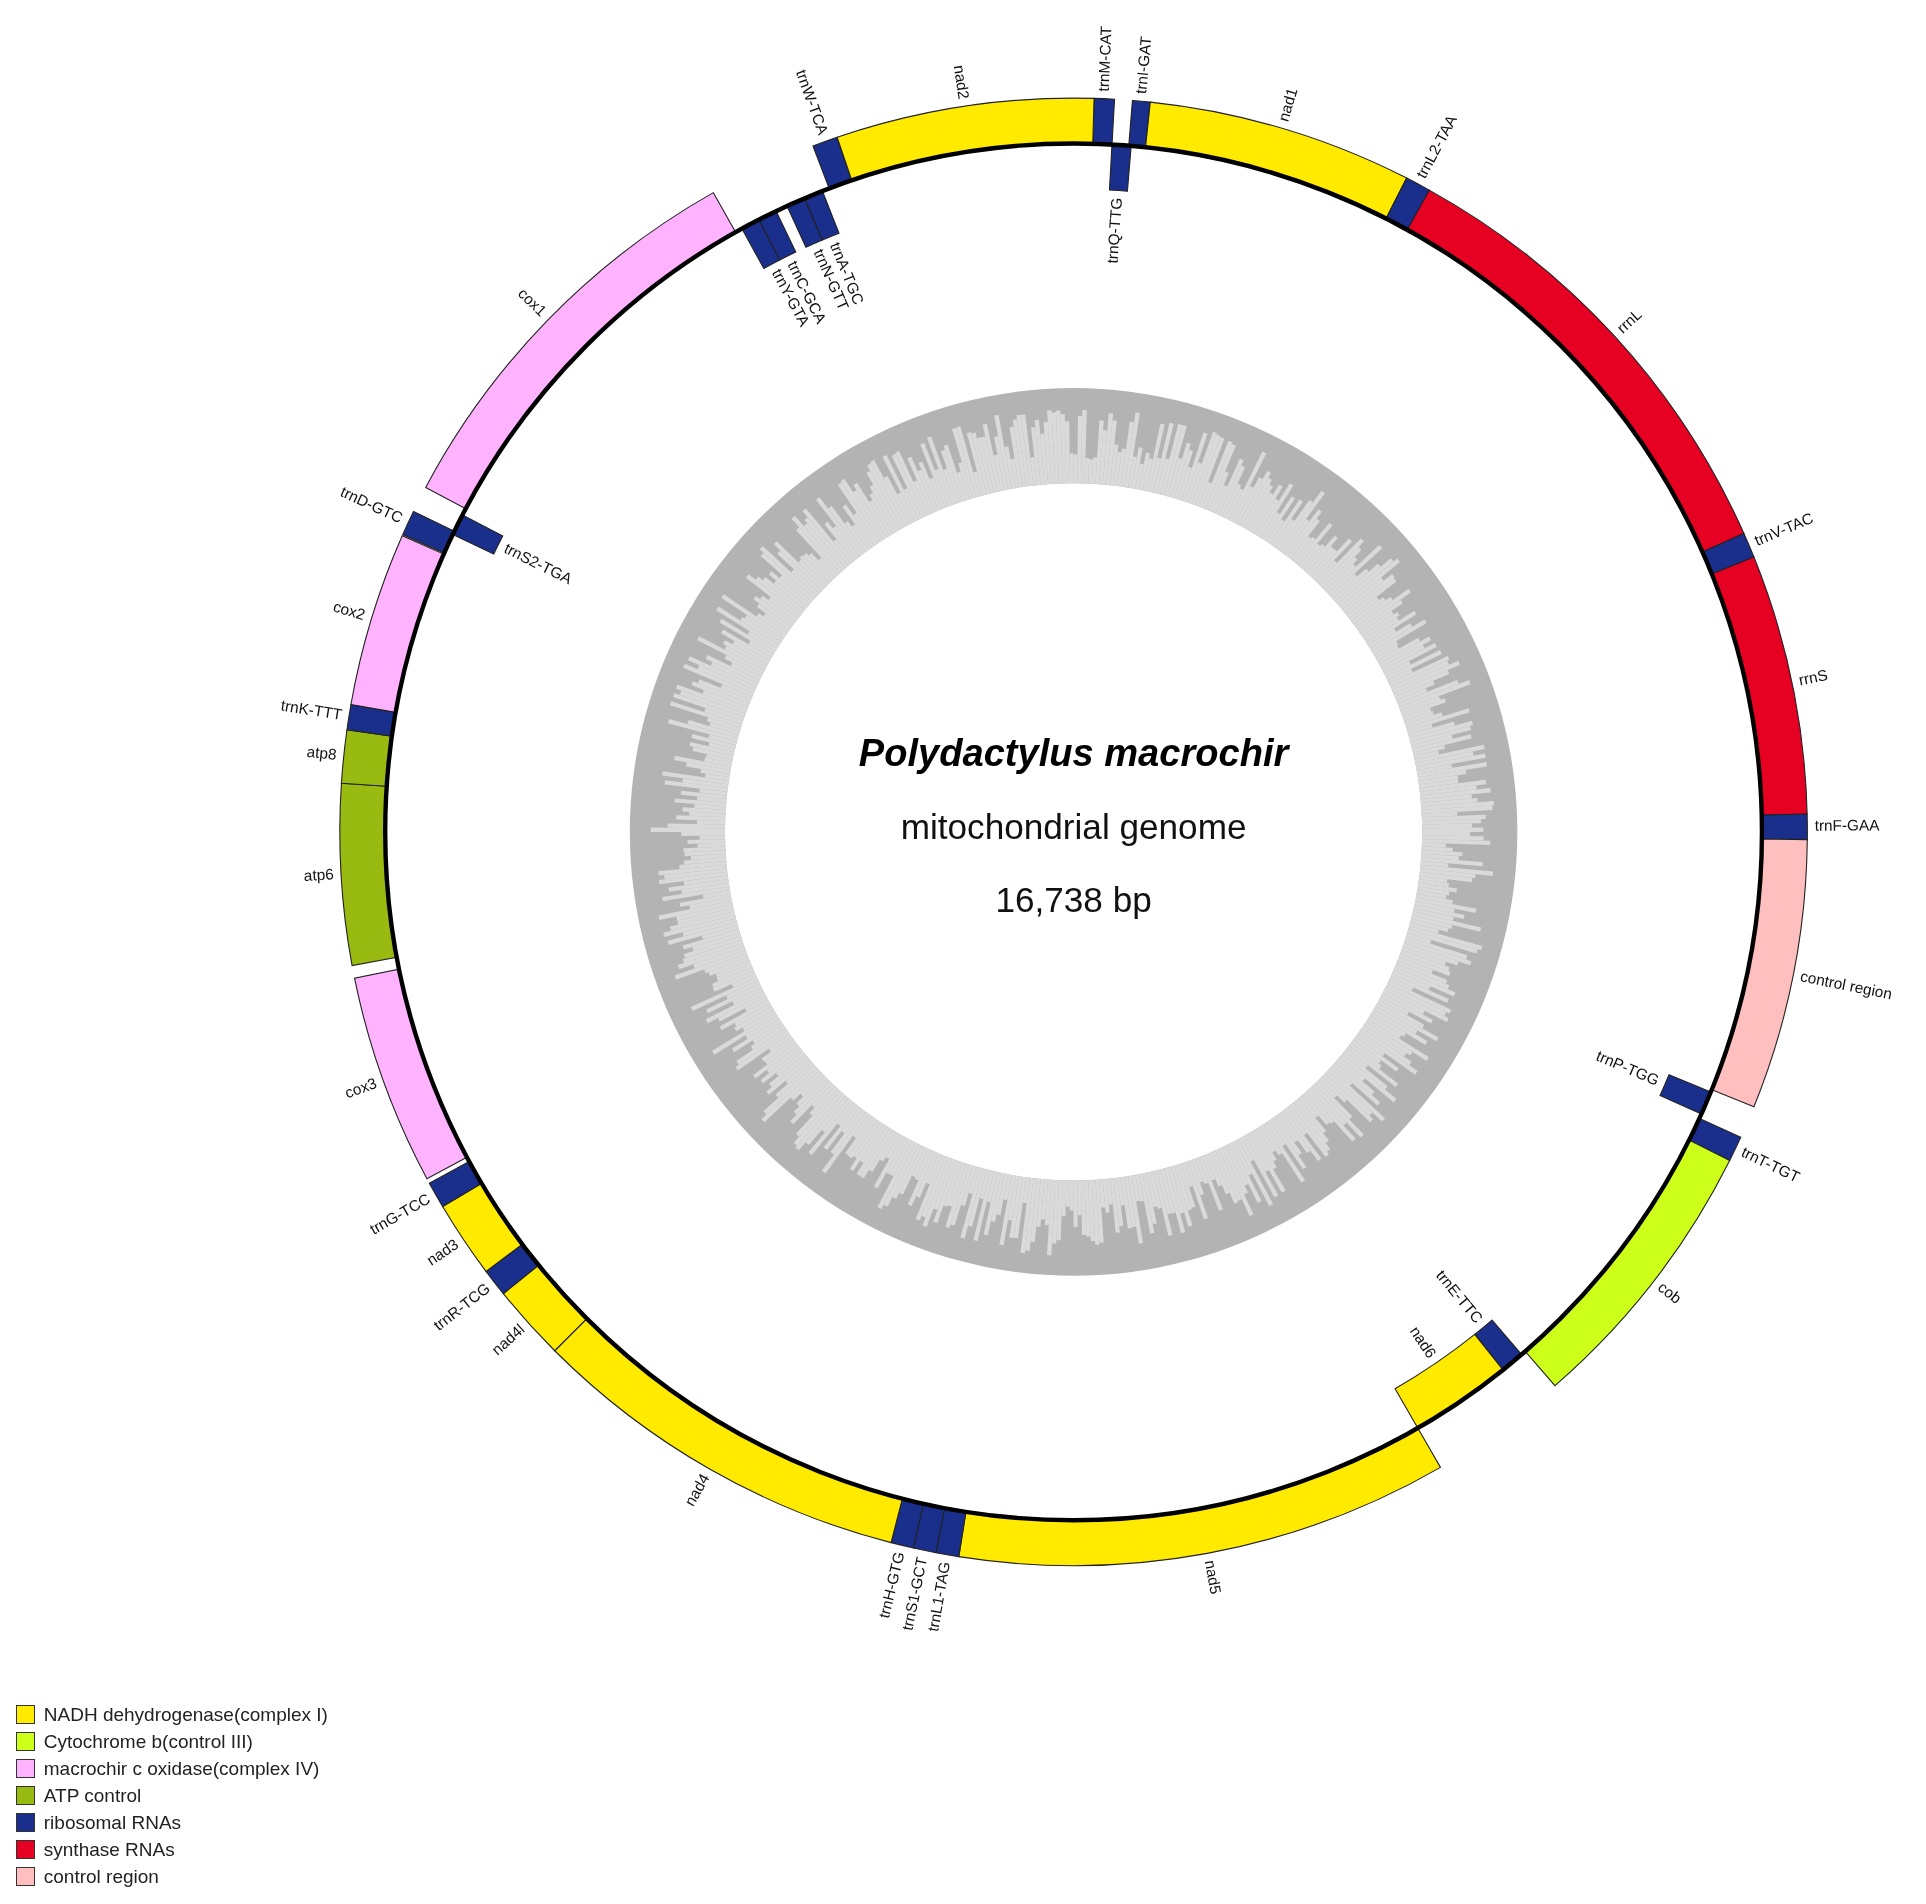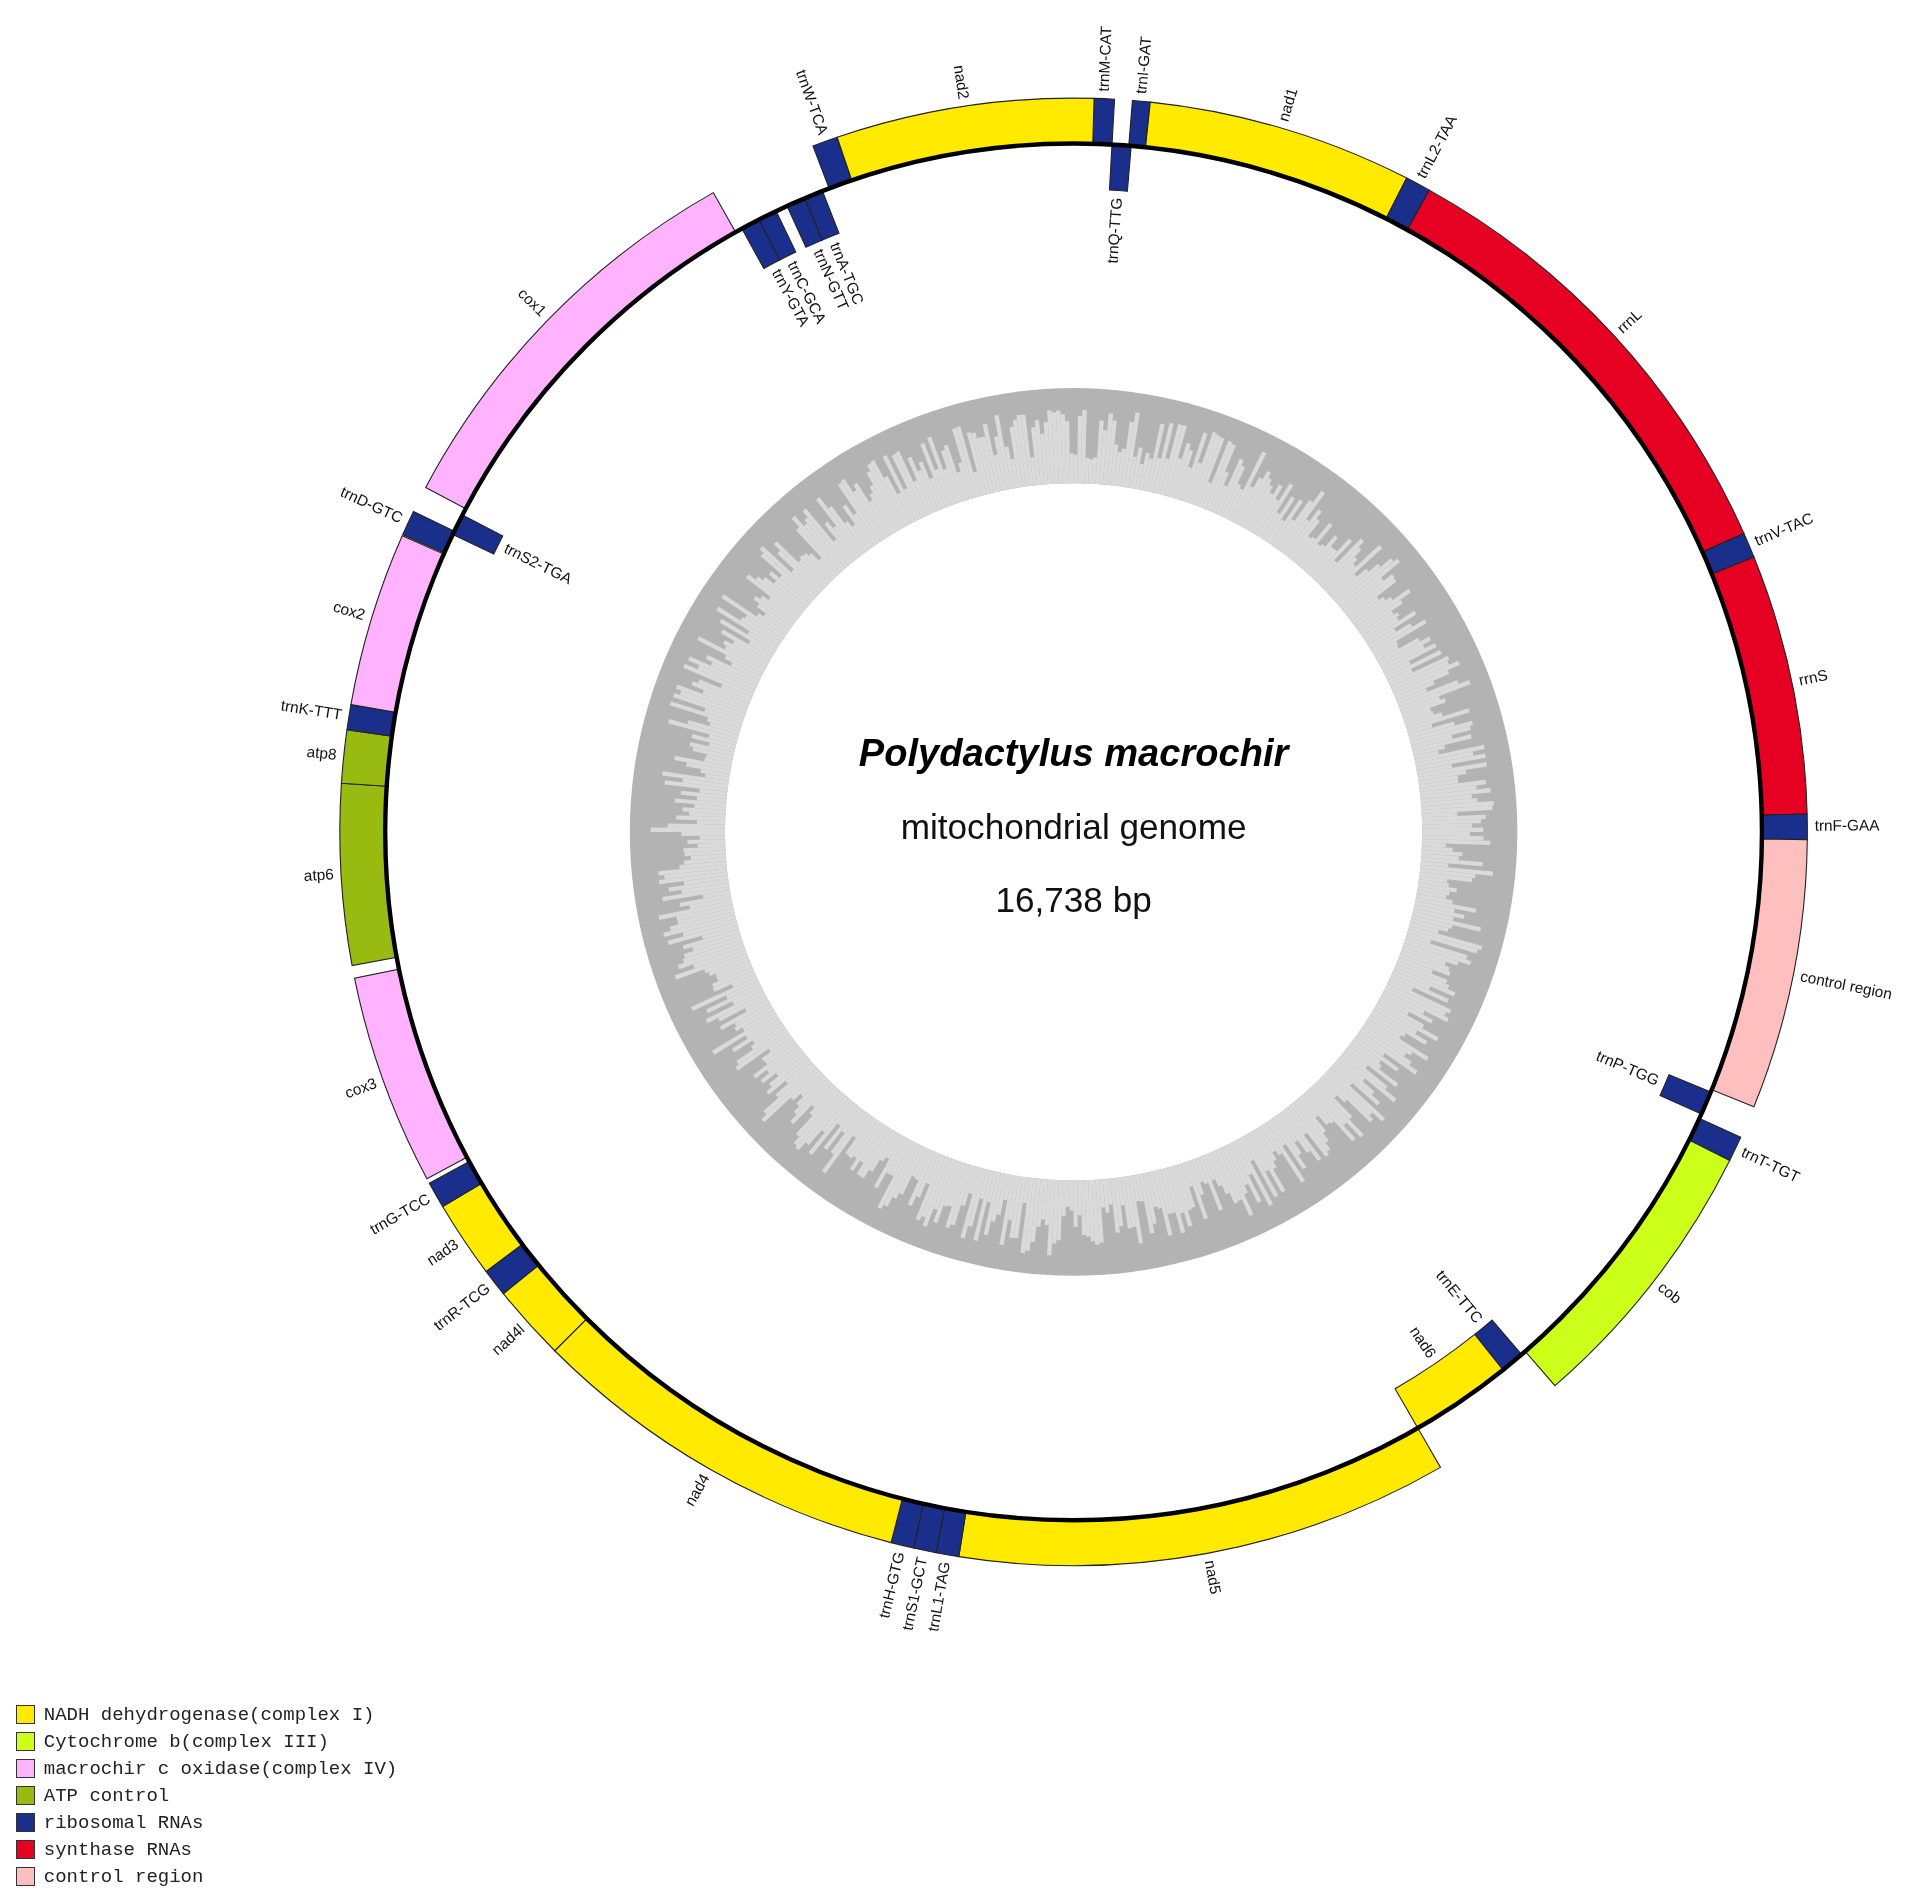--- a/index.html
+++ b/index.html
@@ -5,21 +5,21 @@
   html, body { margin:0; padding:0; background:#ffffff; }
   body { width:1926px; height:1904px; position:relative; overflow:hidden;
          font-family:"Liberation Sans", sans-serif; }
   #map { position:absolute; left:0; top:0; }
   .center-title { font-family:"Liberation Sans", sans-serif; font-weight:bold; font-style:italic; font-size:52px; fill:#000; }
   .center-sub { font-family:"Liberation Sans", sans-serif; font-size:48px; fill:#111; }
   .feat-label { font-family:"Liberation Sans", sans-serif; font-size:21px; fill:#111; }
   .legend { position:absolute; left:16px; top:1701px; }
   .legend-item { display:flex; align-items:center; height:27px; }
   .legend-swatch { width:19px; height:19px; border:1.5px solid #333; box-sizing:border-box; margin-right:8.8px; }
-  .legend-text { font-size:19px; color:#222; font-family:Liberation Mono, monospace; }
+  .legend-text { font-size:19px; color:#222; font-family:Liberation Sans, sans-serif; }
 </style>
 </head>
 <body>
 
 <svg id="map" width="1926" height="1904" viewBox="0 0 2630 2600" xmlns="http://www.w3.org/2000/svg">
   <g id="gc-ring">
       <path d="M1466,530 A606,606 0 1 1 1465.9894233047335,530.000000092299 L1465.991692232761,660.000000072499 A476,476 0 1 0 1466,660 Z" fill="#b3b3b3"></path>
       <path d="M1466,620.5919182117059 A515.4080817882941,515.4080817882941 0 0 1 1471.3972421642552,620.6201783638505 L1470.9845692393328,660.0260993820162 A476,476 0 0 0 1466,660 Z" fill="#dadada"></path>
       <path d="M1471.9493411590965,567.9005351039503 A568.1306158581891,568.1306158581891 0 0 1 1477.8980299058924,567.9939845743148 L1475.968591864478,660.1043946659736 A476,476 0 0 0 1470.9845692393328,660.0260993820162 Z" fill="#dadada"></path>
       <path d="M1478.0682941403056,559.8656549160851 A576.2607285844911,576.2607285844911 0 0 1 1484.100786911754,560.0236212986649 L1480.9515213211891,660.2348772659118 A476,476 0 0 0 1475.968591864478,660.1043946659736 Z" fill="#dadada"></path>
@@ -707,21 +707,21 @@
   <text class="center-sub" x="1466" y="1246" text-anchor="middle">16,738 bp</text>
 </svg>
 
 <div class="legend">
   <div class="legend-item">
     <span class="legend-swatch" style="background: rgb(255, 234, 0);"></span>
     <span class="legend-text">NADH dehydrogenase(complex I)</span>
   </div>
   <div class="legend-item">
     <span class="legend-swatch" style="background: rgb(204, 255, 26);"></span>
-    <span class="legend-text">Cytochrome b(complex III)</span>
+    <span class="legend-text">Cytochrome b(control III)</span>
   </div>
   <div class="legend-item">
     <span class="legend-swatch" style="background: rgb(255, 179, 255);"></span>
     <span class="legend-text">macrochir c oxidase(complex IV)</span>
   </div>
   <div class="legend-item">
     <span class="legend-swatch" style="background: rgb(153, 187, 17);"></span>
     <span class="legend-text">ATP control</span>
   </div>
   <div class="legend-item">

